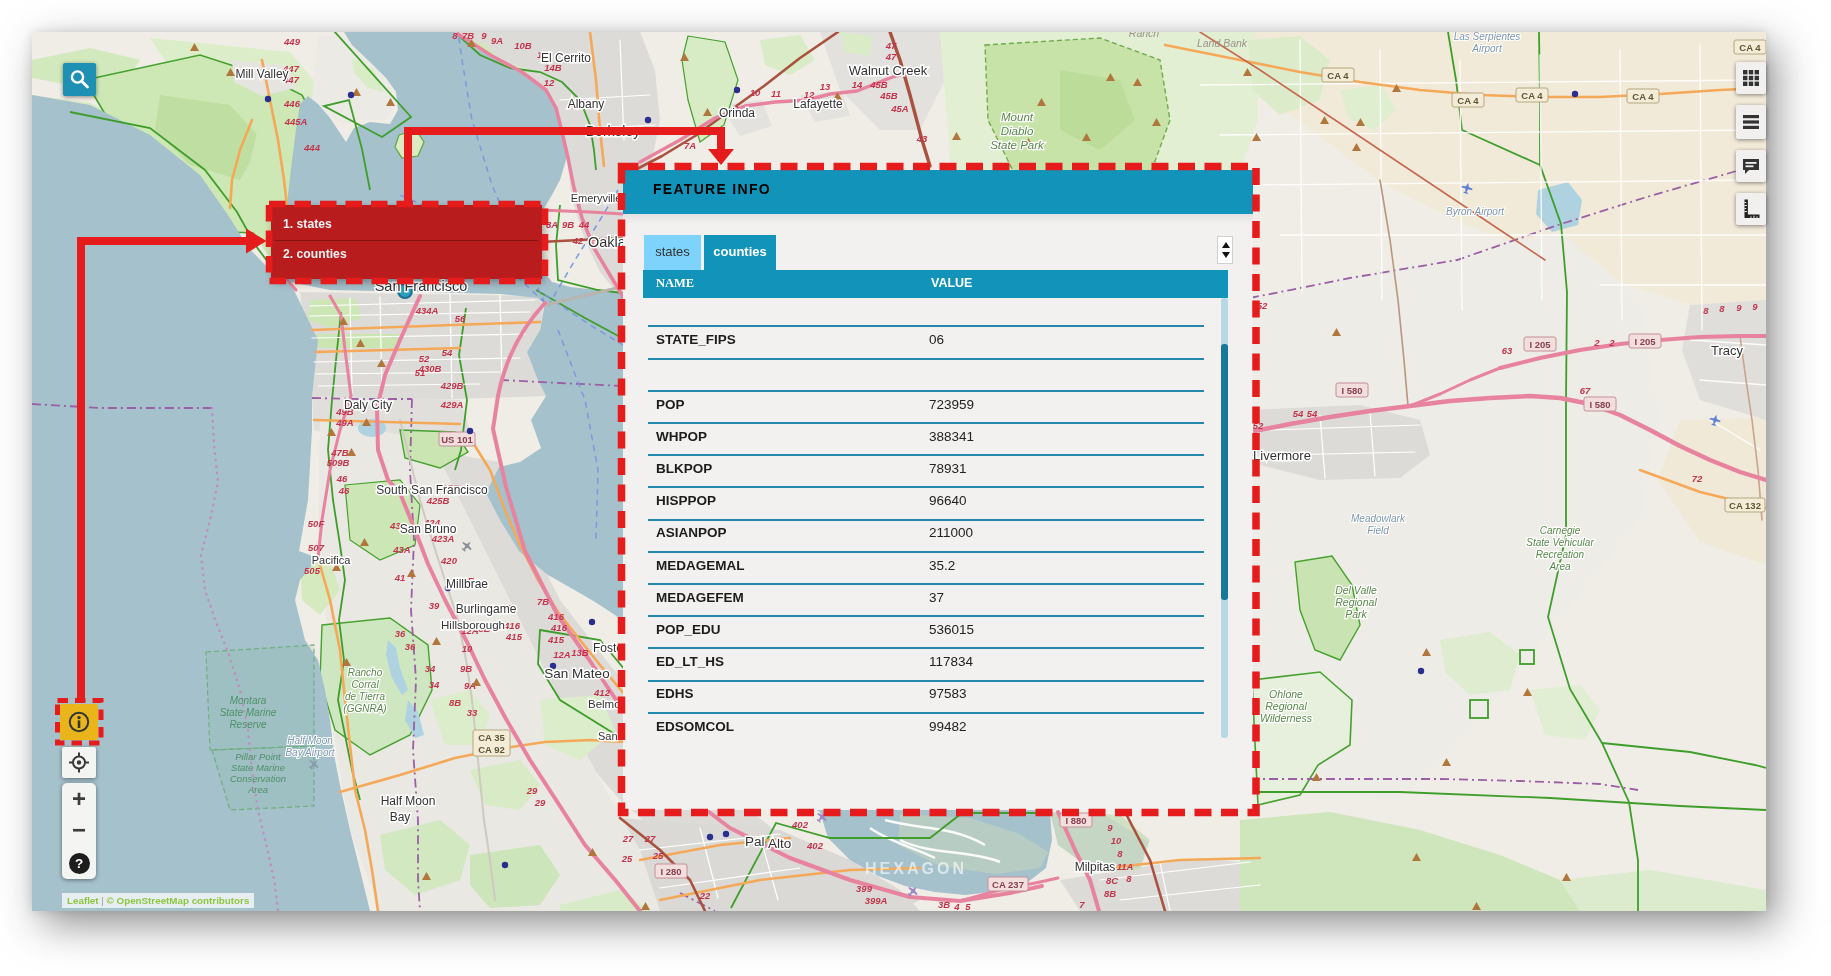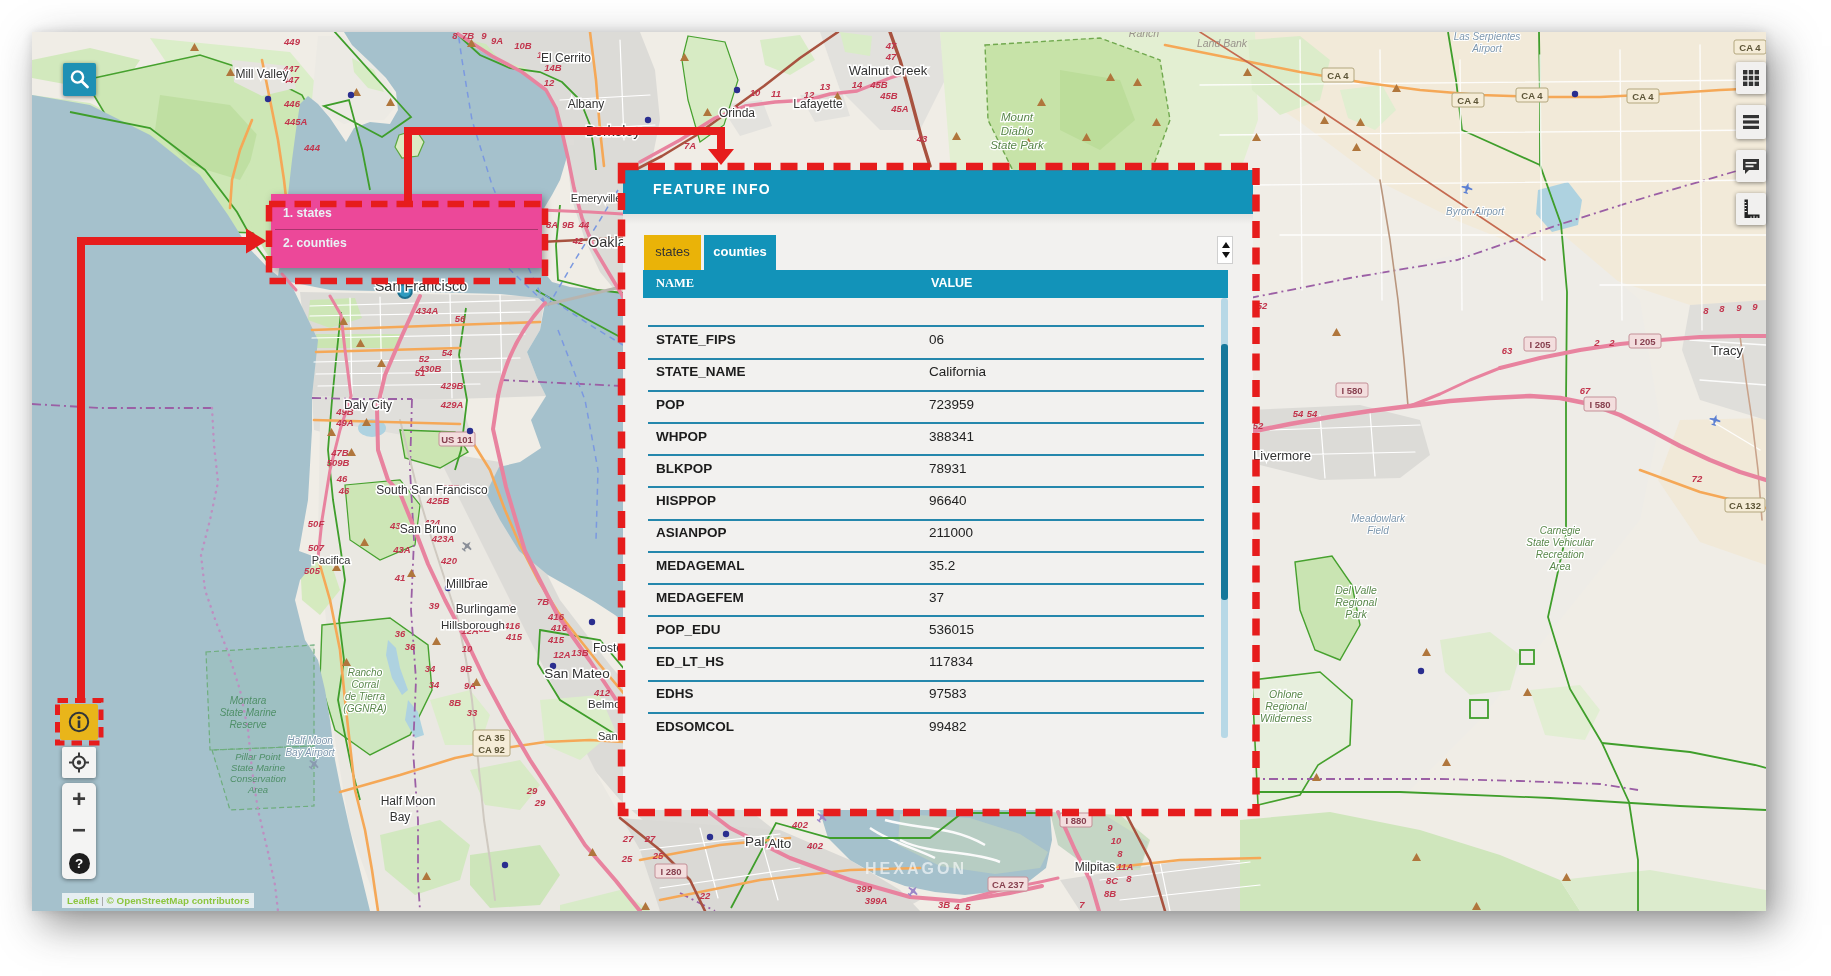--- a/index.html
+++ b/index.html
@@ -4,40 +4,40 @@
 <style>
 html,body{margin:0;padding:0;background:#fff;width:1831px;height:976px;overflow:hidden;}
 *{box-sizing:border-box;font-family:"Liberation Sans",sans-serif;}
 #map{position:absolute;left:32px;top:32px;width:1734px;height:879px;overflow:hidden;background:#f0ede6;box-shadow:10px 14px 38px rgba(40,40,40,.5), 0 0 10px rgba(0,0,0,.12);}
 #map svg.base{position:absolute;left:-32px;top:-32px;width:1831px;height:976px;}
 #ovl{position:absolute;left:0;top:0;width:1831px;height:976px;pointer-events:none;}
 .abs{position:absolute;}
 
 #panel{position:absolute;left:623px;top:170px;width:630px;height:640px;background:#f2f1ef;}
 #panel .hd{position:absolute;left:0;top:0;width:100%;height:44px;background:#1293b9;}
-#panel .hd span{position:absolute;left:30px;top:11px;font-size:14px;font-weight:bold;color:#ffffff;letter-spacing:1.3px;}
+#panel .hd span{position:absolute;left:30px;top:11px;font-size:14px;font-weight:bold;color:#000000;letter-spacing:1.3px;}
 #panel .bodytop{position:absolute;left:0;top:44px;width:100%;height:10px;background:linear-gradient(#e3e2e0,#f2f1ef);}
 .tab{position:absolute;top:65px;height:35px;font-size:13px;text-align:center;line-height:34px;}
-#tab1{left:21px;width:57px;background:#eab308;color:#333;}
+#tab1{left:21px;width:57px;background:#7dd3fc;color:#333;}
 #tab2{left:81px;width:72px;background:#1293b9;color:#fff;font-weight:600;}
 #thead{position:absolute;left:20px;top:100px;width:585px;height:28px;background:#1293b9;color:#fff;font-weight:bold;font-size:12.5px;}
 #thead b{position:absolute;top:6px;}
 .row{position:absolute;left:33px;width:560px;height:20px;font-size:13.5px;color:#1c1c1c;white-space:nowrap;}
 .row b{font-weight:bold;}
 .row span{position:absolute;left:273px;font-weight:normal;color:#222;}
 .sep{position:absolute;left:25px;width:556px;height:2px;background:#2487ac;}
 #sbtrack{position:absolute;left:598px;top:128px;width:7px;height:440px;background:#b7d8e6;border-radius:3px;}
 #sbthumb{position:absolute;left:598px;top:174px;width:7px;height:256px;background:#16789b;border-radius:3px;}
 #spinner{position:absolute;left:594px;top:66px;width:16px;height:28px;background:#fff;border:1px solid #cfcfcf;}
 #spinner .up{position:absolute;left:3.5px;top:5px;width:0;height:0;border-left:4px solid transparent;border-right:4px solid transparent;border-bottom:6px solid #111;}
 #spinner .dn{position:absolute;left:3.5px;bottom:5px;width:0;height:0;border-left:4px solid transparent;border-right:4px solid transparent;border-top:6px solid #111;}
 #pfoot{position:absolute;left:0;top:590px;width:100%;height:50px;background:#1293b9;}
 #exitbtn{position:absolute;left:549px;top:10px;width:71px;height:30px;background:#fff;color:#1583a9;font-size:13px;font-weight:bold;text-align:center;line-height:30px;border-radius:2px;}
 
-#popup{position:absolute;left:271px;top:194px;width:271px;height:74px;background:#ec4899;box-shadow:2px 3px 8px rgba(0,0,0,.35);}
+#popup{position:absolute;left:271px;top:205px;width:271px;height:74px;background:#b91c1c;box-shadow:2px 3px 8px rgba(0,0,0,.35);}
 #popup .it{position:absolute;left:12px;font-size:12.2px;font-weight:bold;color:#e9f2f5;}
 #popup .dv{position:absolute;left:4px;top:34.5px;width:263px;height:1px;background:rgba(0,0,0,.28);}
 
 .ctl{position:absolute;border-radius:2px;box-shadow:0 1px 4px rgba(0,0,0,.45);}
 #searchbtn{left:63px;top:63px;width:33px;height:33px;background:#1e90b4;}
 .rbtn{left:1736px;width:30px;height:32px;background:#f1f0ef;}
 #infobtn{left:60px;top:704px;width:38px;height:36px;background:#e9b51a;box-shadow:none;}
 #locbtn{left:62px;top:747px;width:34px;height:31px;background:#f4f4f3;}
 #zoomgrp{left:62px;top:783px;width:34px;height:96px;background:#f4f4f3;border-radius:5px;}
 #zoomgrp .pm{position:absolute;width:100%;text-align:center;font-weight:bold;color:#3c3c3c;}
@@ -639,21 +639,20 @@
       <div class="up"></div>
       <div class="dn"></div>
     </div>
 <div id="thead">
       <b style="left:13px;font-family:Liberation Serif, serif;">NAME</b>
       <b style="left:288px;">VALUE</b>
     </div>
 <div class="sep" style="top:155.3px;"></div>
 <div class="row" style="top:162.1px;"><b>STATE_FIPS</b><span>06</span></div>
 <div class="sep" style="top:187.5px;"></div>
-<div class="row" style="top:194.3px;"><b>STATE_NAME</b><span>California</span></div>
 <div class="sep" style="top:219.7px;"></div>
 <div class="row" style="top:226.5px;"><b>POP</b><span>723959</span></div>
 <div class="sep" style="top:251.9px;"></div>
 <div class="row" style="top:258.7px;"><b>WHPOP</b><span>388341</span></div>
 <div class="sep" style="top:284.1px;"></div>
 <div class="row" style="top:290.9px;"><b>BLKPOP</b><span>78931</span></div>
 <div class="sep" style="top:316.3px;"></div>
 <div class="row" style="top:323.1px;"><b>HISPPOP</b><span>96640</span></div>
 <div class="sep" style="top:348.5px;"></div>
 <div class="row" style="top:355.3px;"><b>ASIANPOP</b><span>211000</span></div>

